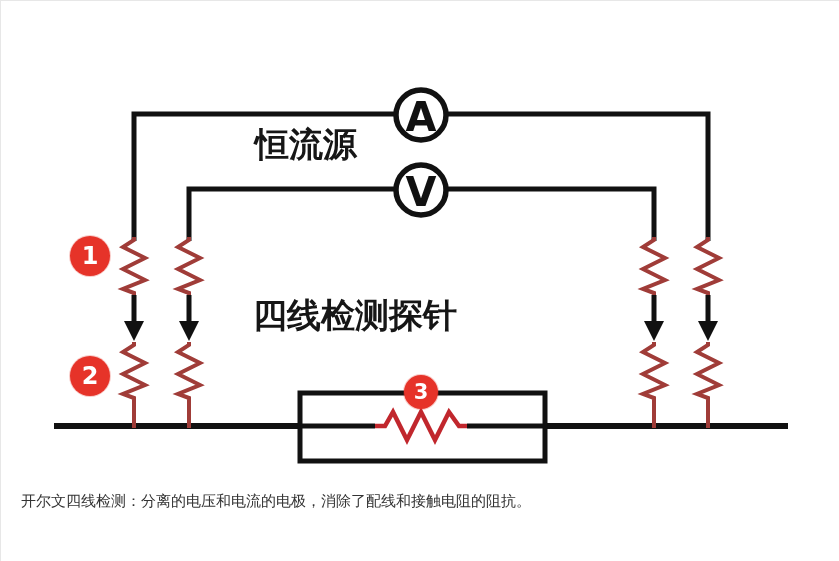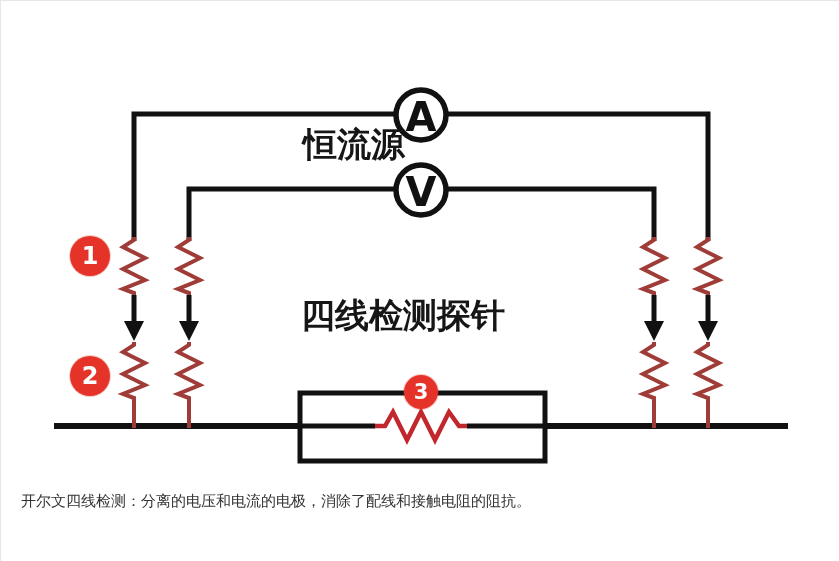--- a/index.html
+++ b/index.html
@@ -40,21 +40,20 @@
   }
   .dut-box{fill:#ffffff;stroke:var(--wire);stroke-width:5;}
   .cn-label{
     position:absolute;
     font-weight:700;
     font-size:34px;
     line-height:1;
     color:#161616;
     letter-spacing:0px;
     white-space:nowrap;
-    margin-left:48px;
   }
   .badge{
     position:absolute;
     border-radius:50%;
     background:var(--badge);
     color:#ffffff;
     font-weight:700;
     display:flex;align-items:center;justify-content:center;
     box-shadow:0 0 0 1px rgba(230,51,41,.25);
   }

